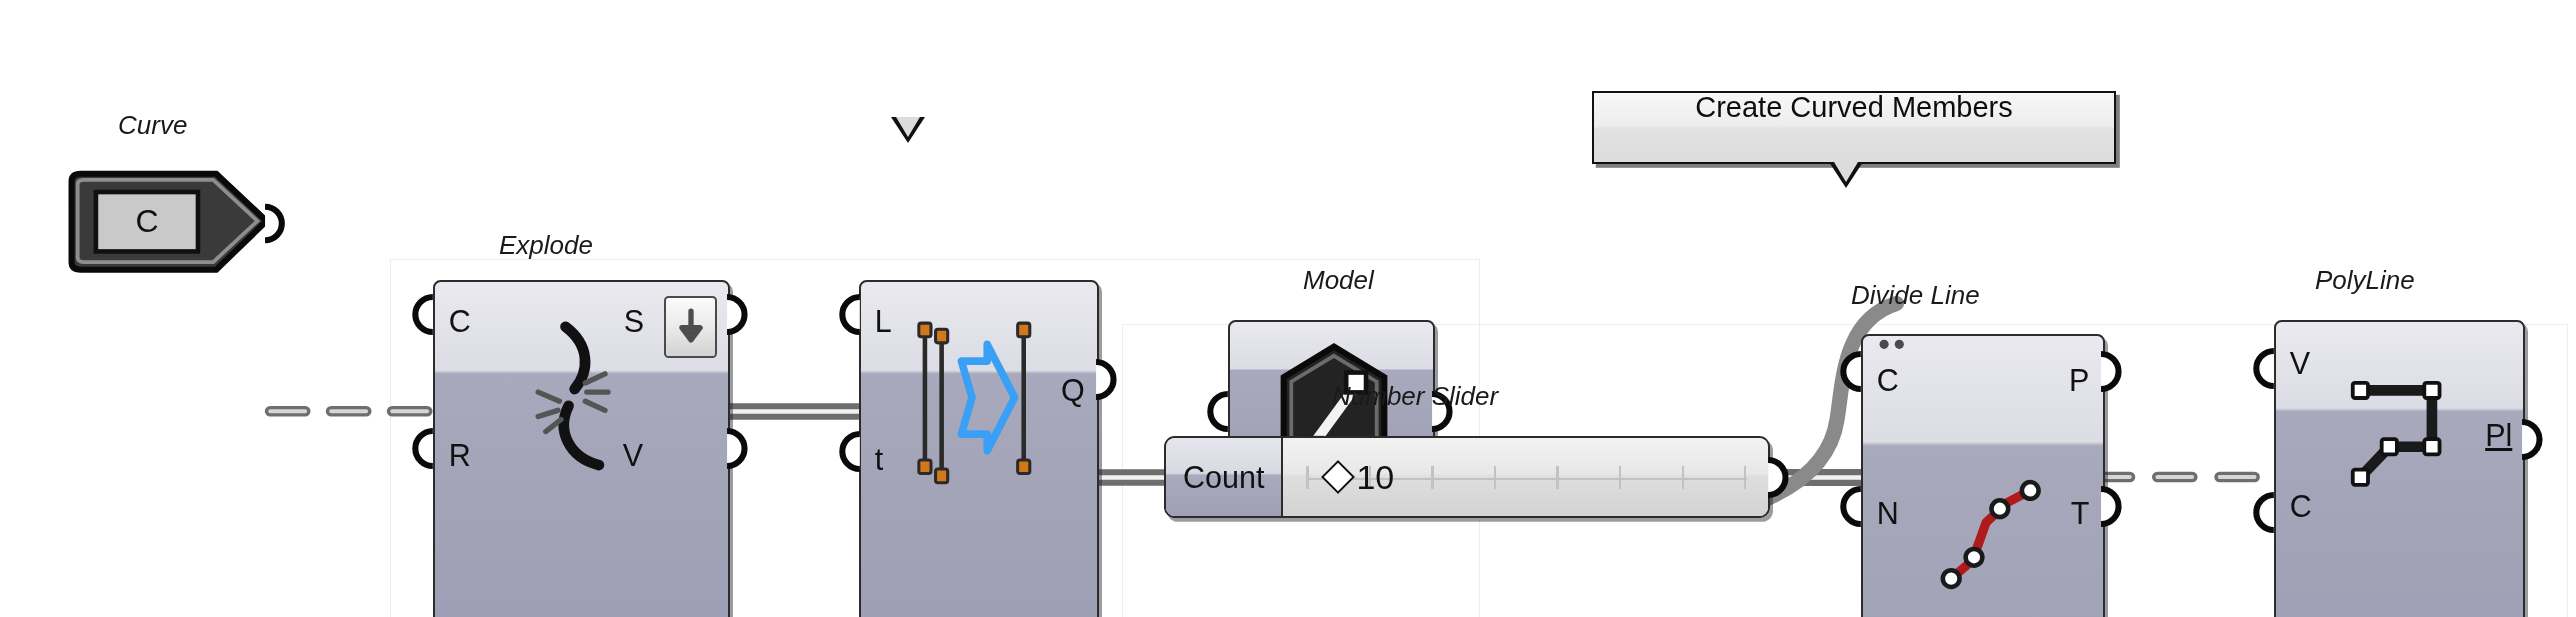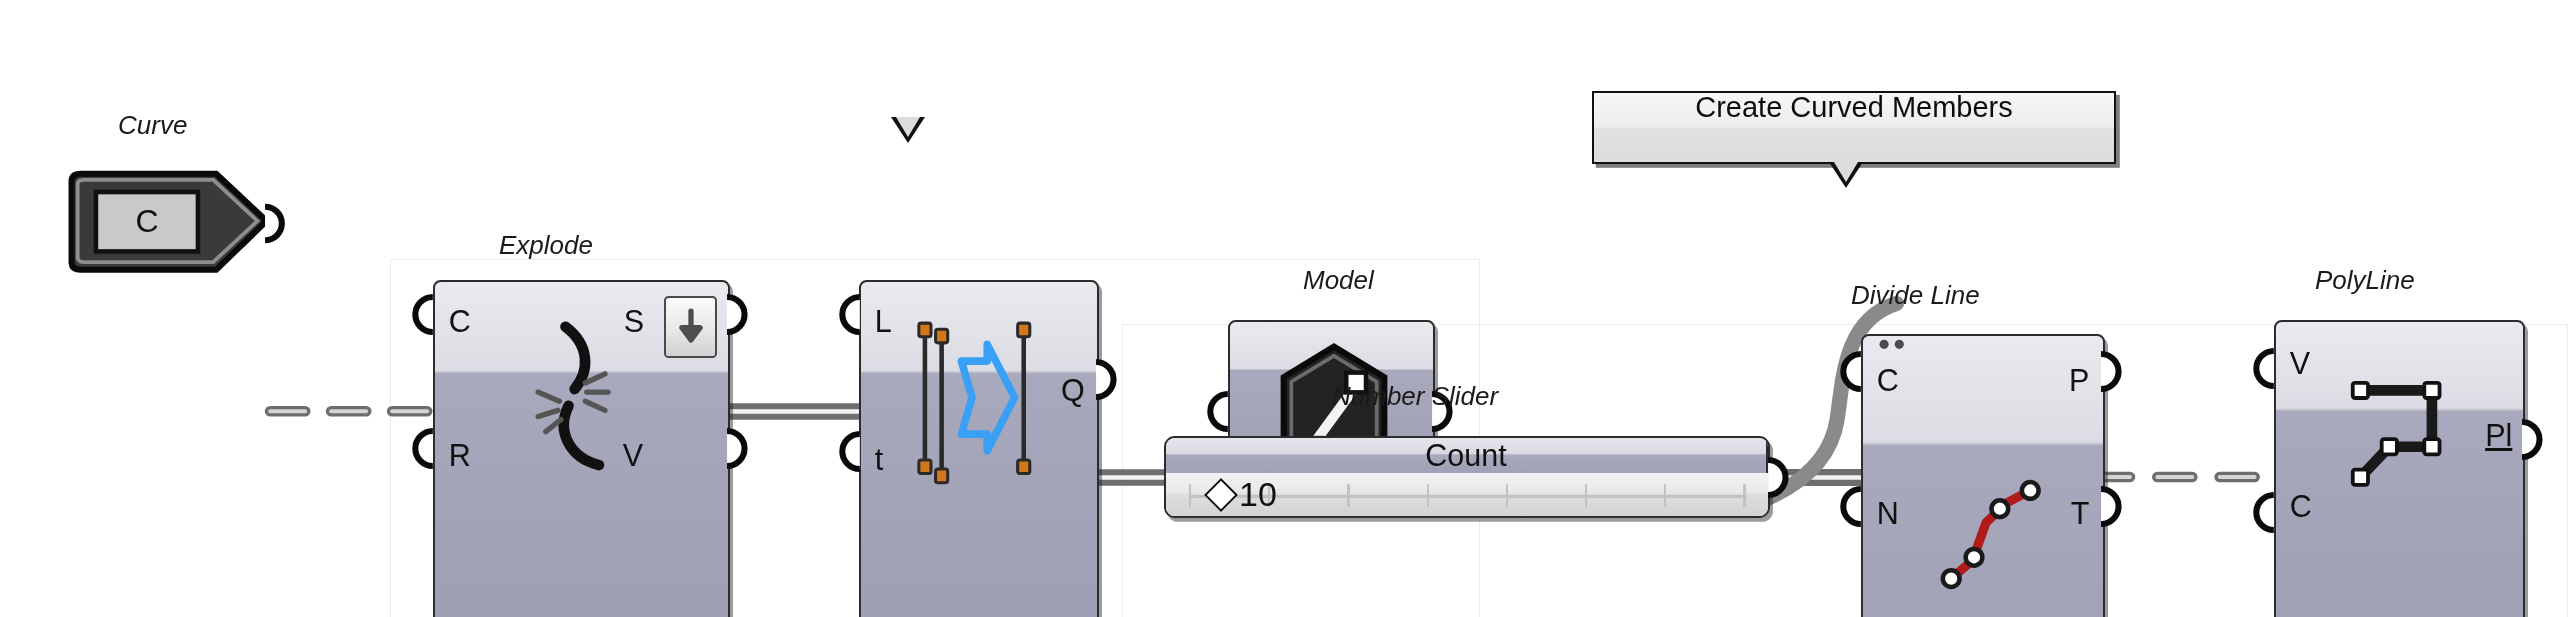--- a/index.html
+++ b/index.html
@@ -49,21 +49,21 @@
 
   
   .param-tag{position:absolute;}
 
   
 
   
   .slider{position:absolute;box-sizing:border-box;border-radius:10.7px;
           border:2.3px solid #2b2b2b;overflow:hidden;display:flex;
           box-shadow:3px 3.8px 0 rgba(35,35,45,.45);
-          background:#e6e6e6;flex-direction:column;}
+          background:#e6e6e6;}
   .slider .sl-name{flex:0 0 auto;display:flex;align-items:center;justify-content:center;
           padding:0 17px;font-size:30.5px;color:#111;
           background:linear-gradient(to bottom,#e6e6ee 0%,#d9d9e2 45%,#aaaabe 48%,#a0a0b6 100%);
           border-right:2.3px solid #2b2b2b;}
   .slider .sl-track{flex:1 1 auto;position:relative;display:flex;align-items:center;
           background:linear-gradient(to bottom,#f2f2f2 0%,#e8e8e8 45%,#dedede 50%,#d3d3d3 100%);}
   .slider .sl-value{position:absolute;left:73px;font-size:34px;color:#111;z-index:3;}
   .slider .sl-diamond{position:absolute;left:43px;width:20px;height:20px;background:#fff;
           border:2.3px solid #111;transform:rotate(45deg);z-index:3;}
   .slider .ticks{position:absolute;left:23px;right:21.3px;top:50%;height:23px;margin-top:-10.7px;z-index:1;}

